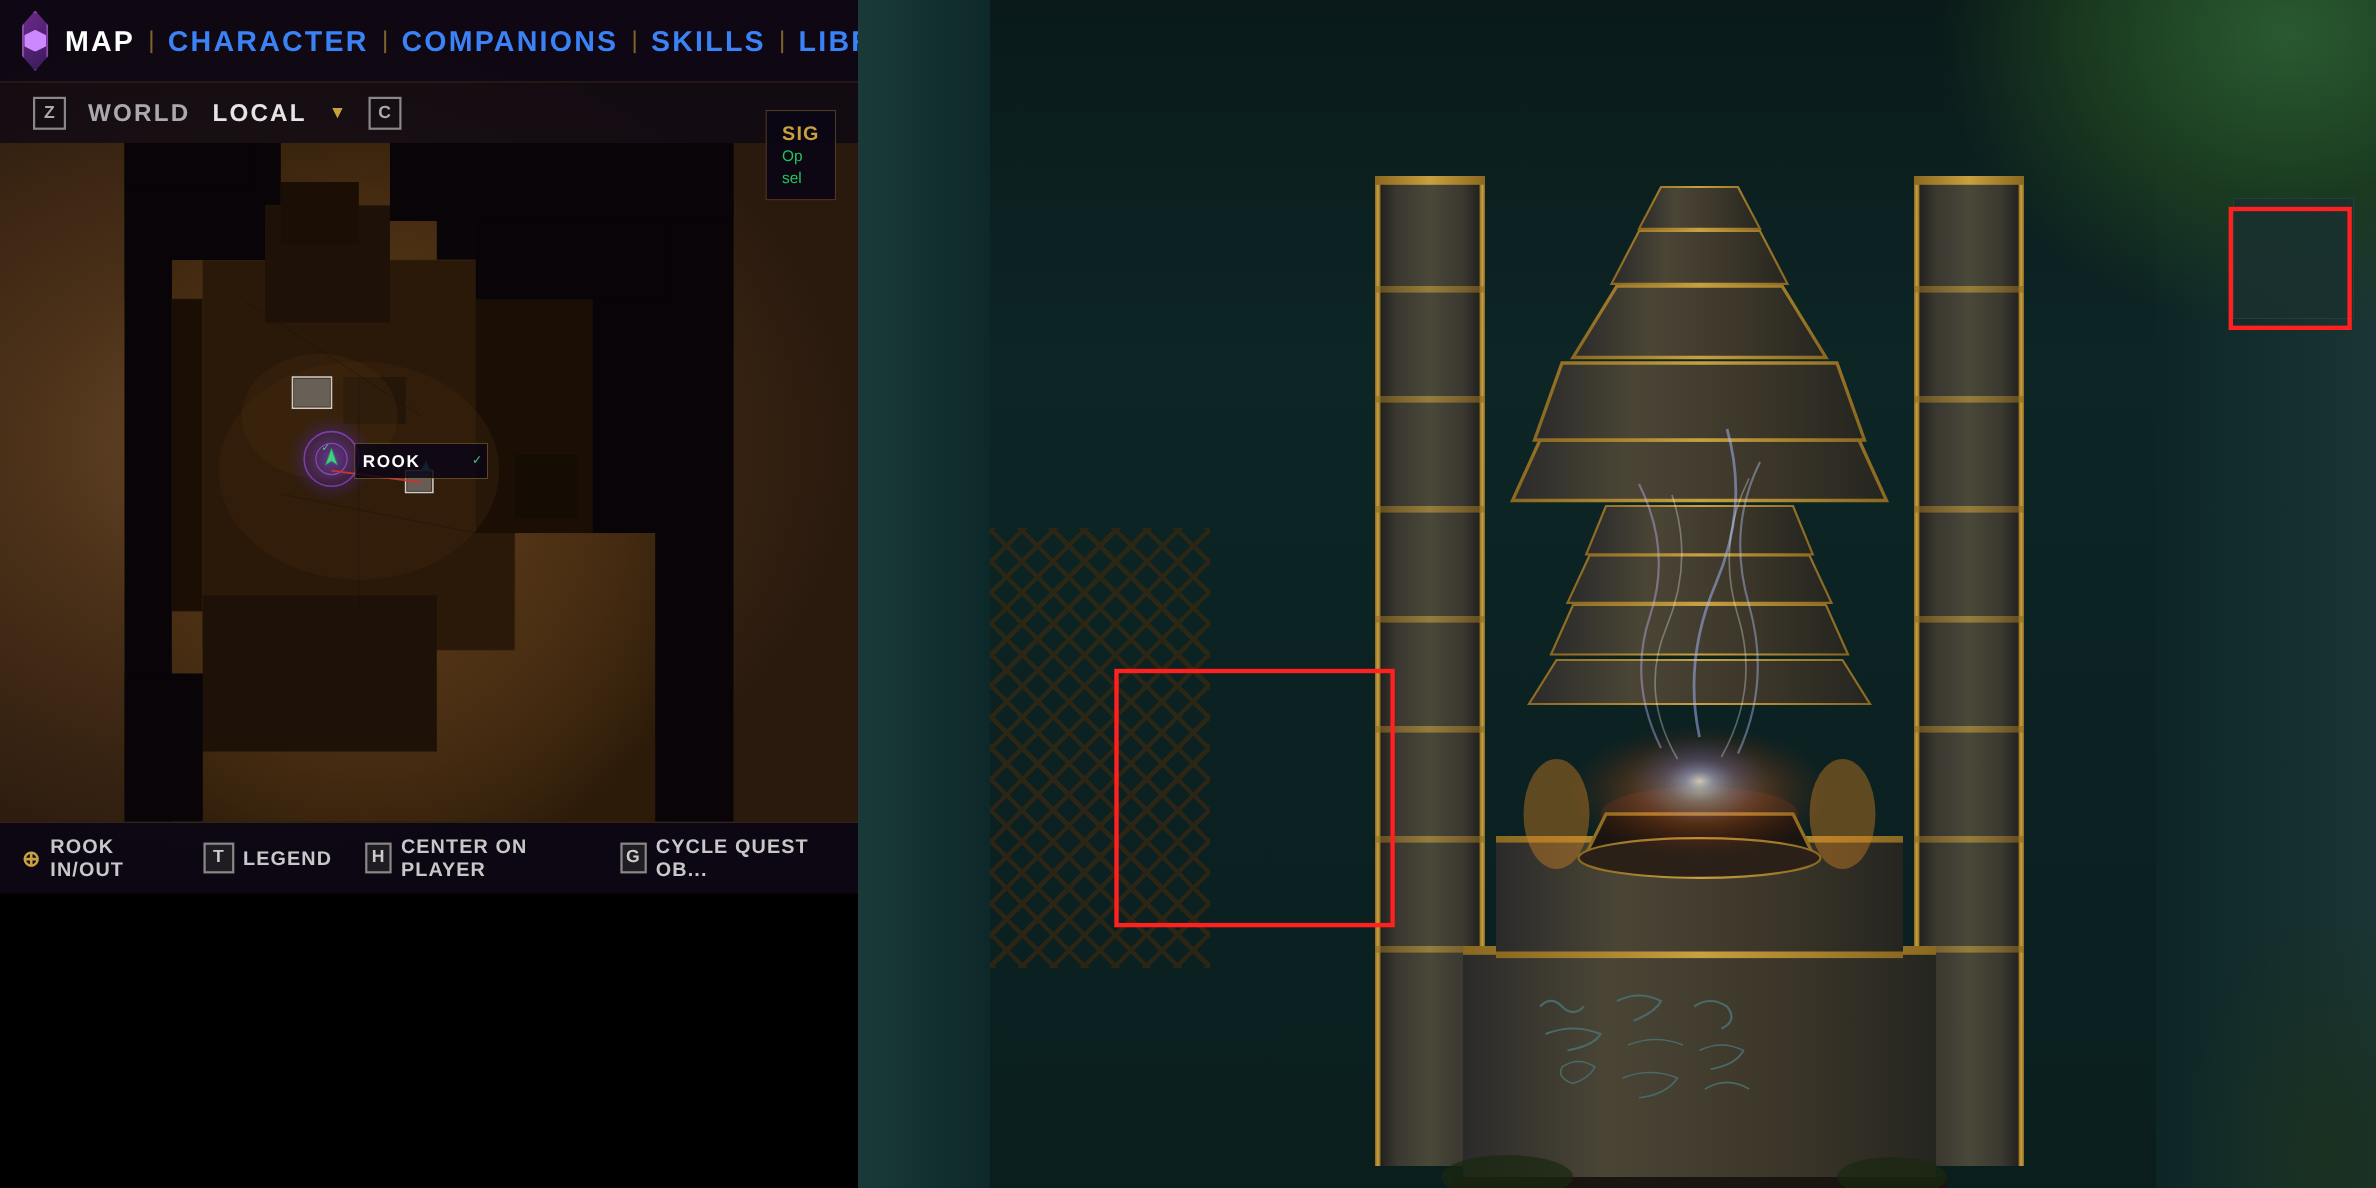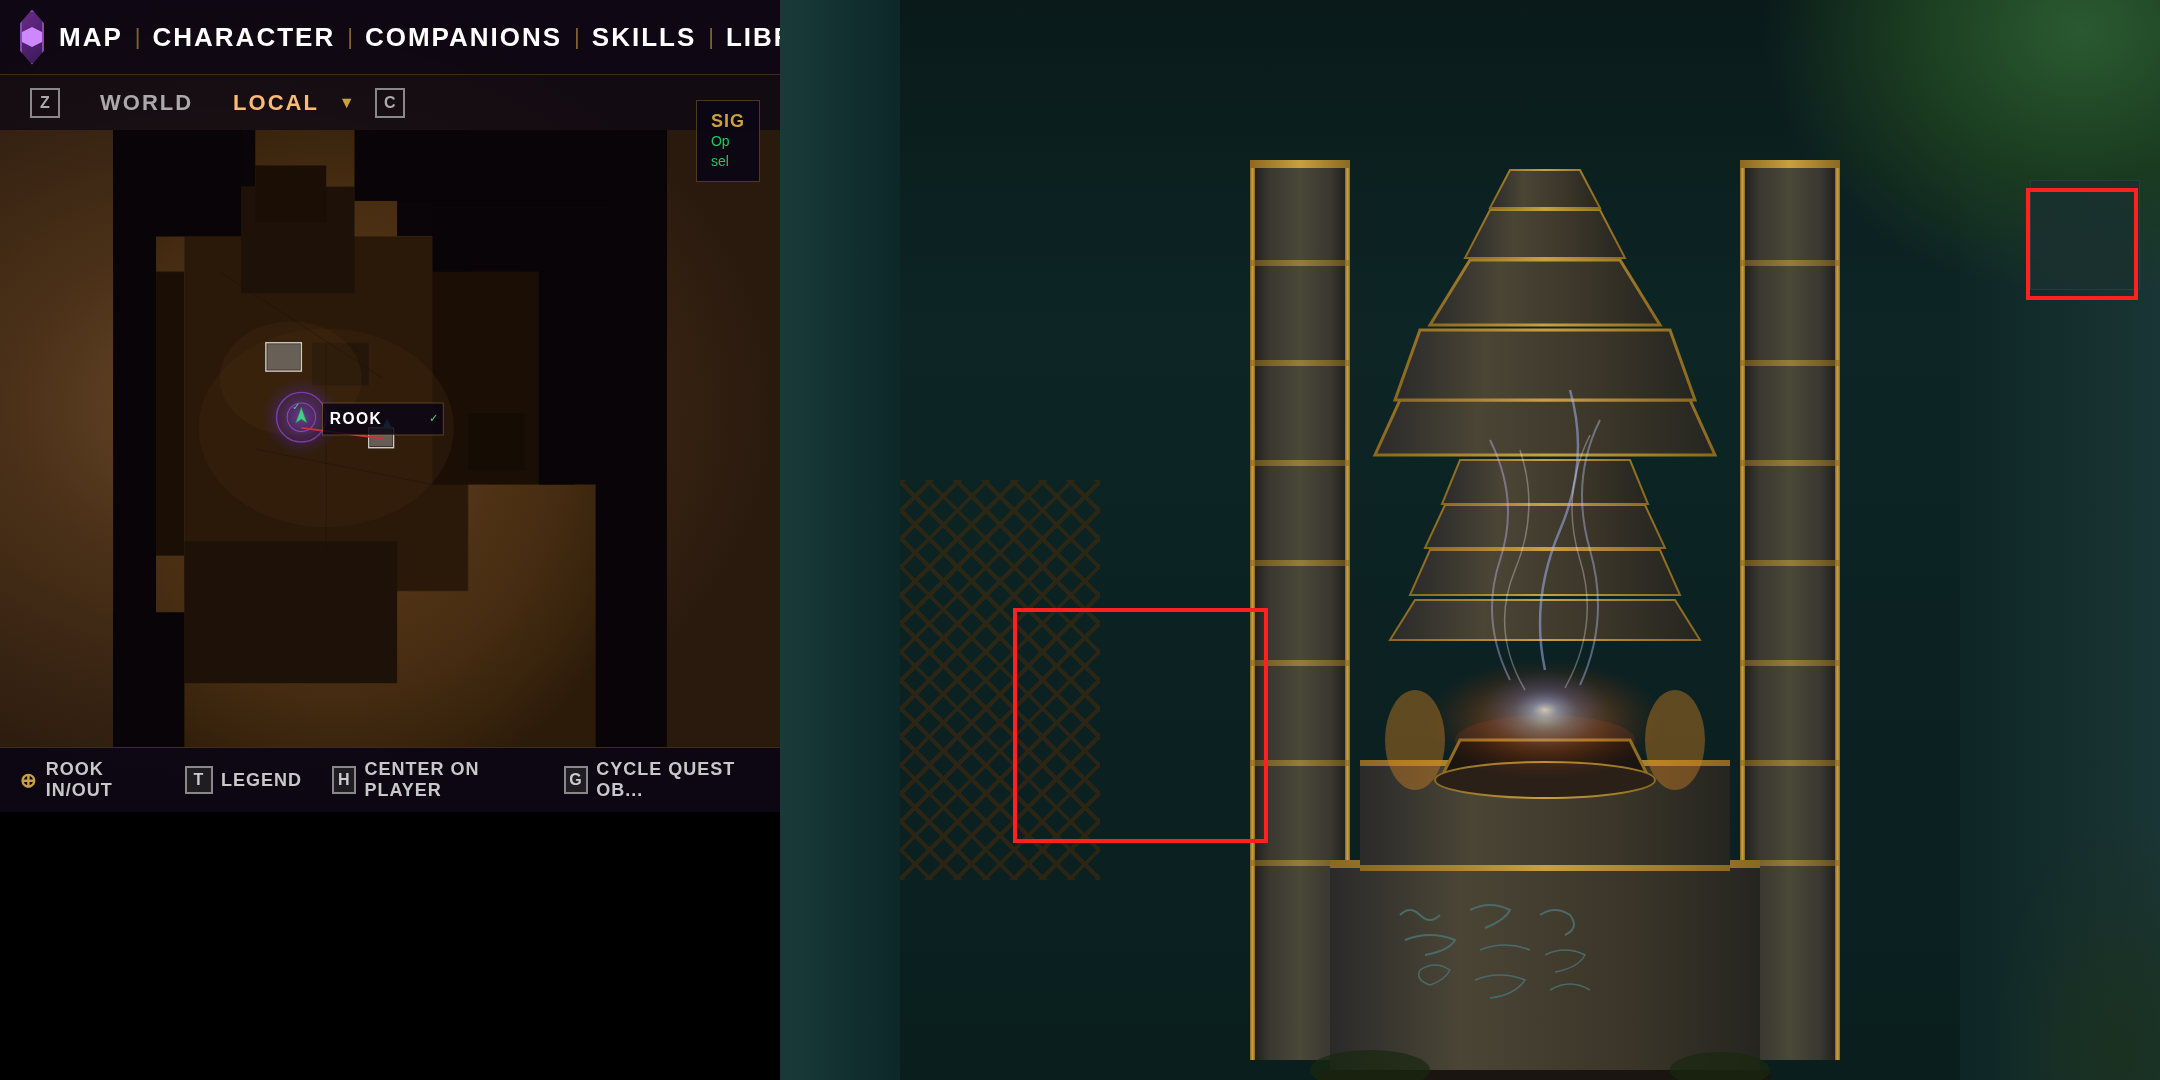--- a/index.html
+++ b/index.html
@@ -65,21 +65,21 @@
     }
 
     .nav-separator {
       color: #c8a040;
       margin: 0 12px;
       font-size: 22px;
       opacity: 0.6;
     }
 
     .nav-item {
-      color: #ffffff;
+      color: #3b82f6;
       font-size: 26px;
       font-weight: bold;
       letter-spacing: 2px;
       cursor: pointer;
       text-transform: uppercase;
     }
 
     .nav-item.active {
       color: #ffffff;
     }
@@ -110,25 +110,24 @@
       font-size: 16px;
       font-weight: bold;
     }
 
     .sub-nav-item {
       color: #aaa;
       font-size: 22px;
       font-weight: bold;
       letter-spacing: 2px;
       cursor: pointer;
-      margin-left: 20px;
     }
 
     .sub-nav-item.active {
-      color: #fdba74;
+      color: #e5e5e5;
     }
 
     .sub-nav-arrow {
       color: #c8a040;
       font-size: 16px;
     }
 
     
     .sig-tooltip {
       position: absolute;

